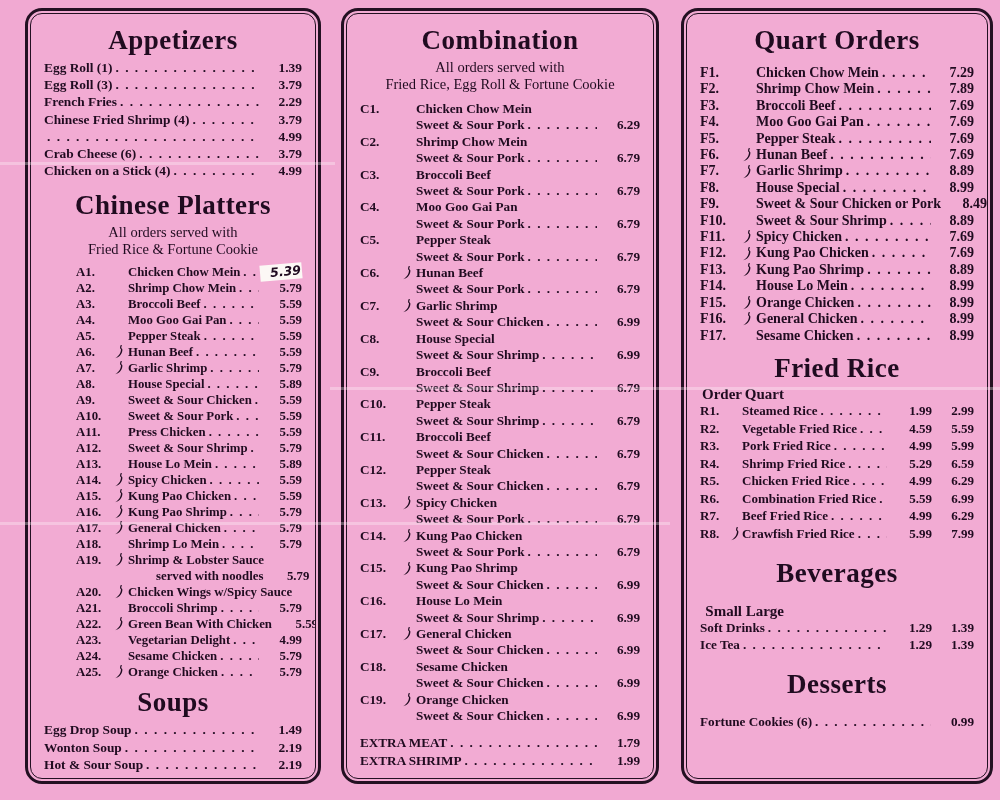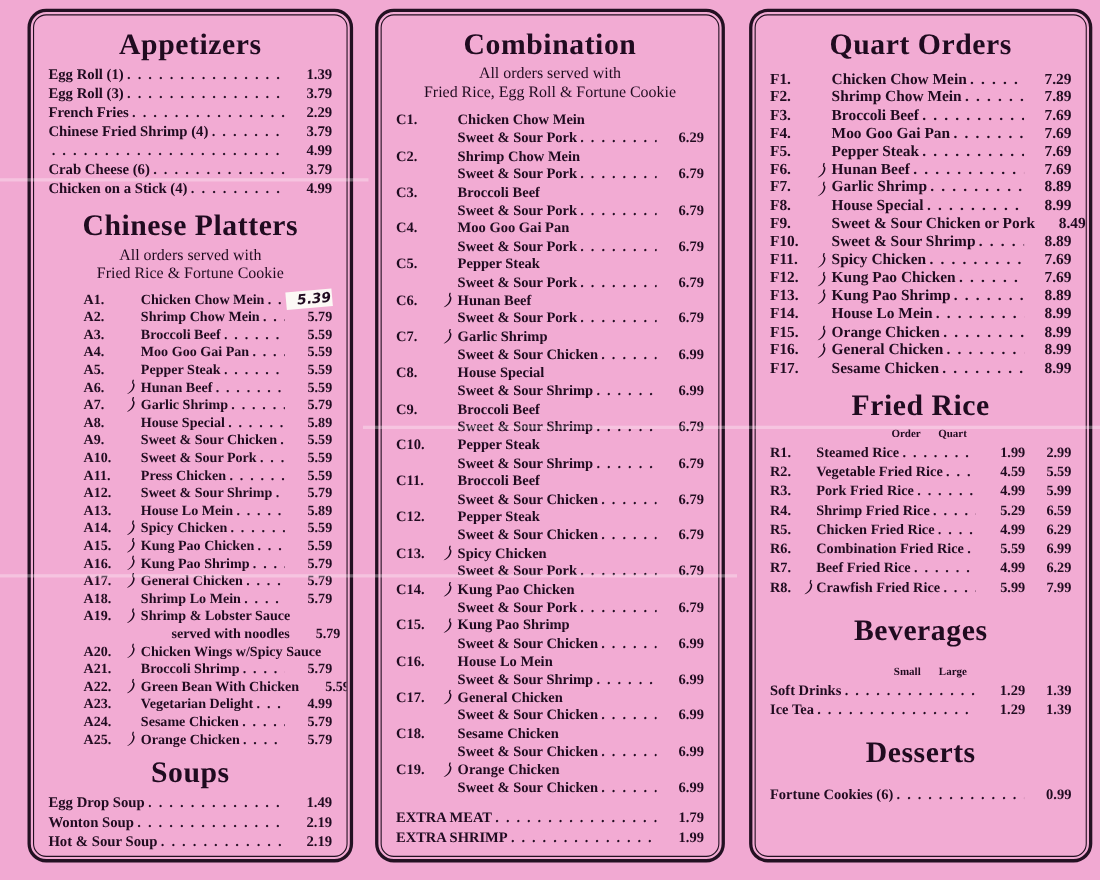--- a/index.html
+++ b/index.html
@@ -37,21 +37,21 @@
   .extra-rows .line{font-size:13.2px;line-height:17.5px;}
   .qrt-rows .line{font-size:14px;line-height:16.4px;}
   .qrt-rows .code{width:42px;}
   .fr-rows .line{font-size:13px;line-height:17.6px;}
   .fr-rows .code{width:30px;}
   .fr-rows .pepper{width:12px;}
   .bev-rows .line{font-size:13.2px;line-height:17.5px;}
   .dst-rows .line{font-size:13.2px;line-height:17.5px;}
   .indent2{margin-left:28px;}
 
-  .colhead{display:flex;justify-content:center;font-weight:bold;font-size:10px;line-height:15px;}
+  .colhead{display:flex;justify-content:flex-start;font-weight:bold;font-size:15px;line-height:15px;}
   .colhead span{width:42px;text-align:right;}
 
   .handwritten{
     background:#fcf8f5;font-family:"DejaVu Sans",sans-serif;font-style:italic;font-weight:600;
     font-size:12.5px;transform:rotate(-5deg);padding:0 1px;
   }
 
   .crease{position:absolute;background:rgba(255,255,255,.3);height:3px;pointer-events:none;}
   #crease1{left:0;width:335px;top:162px;}
   #crease2{left:330px;width:670px;top:387px;}

